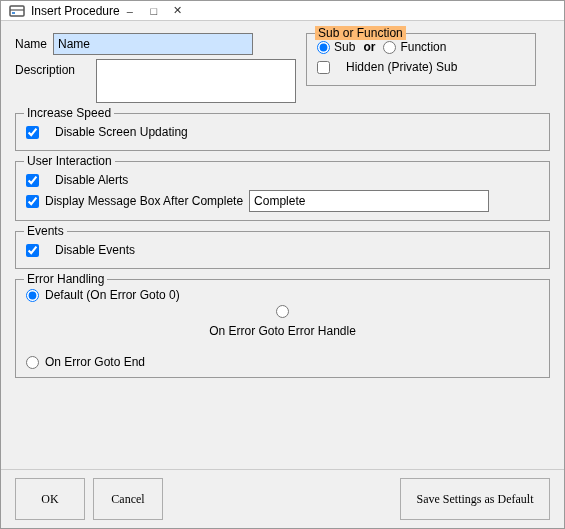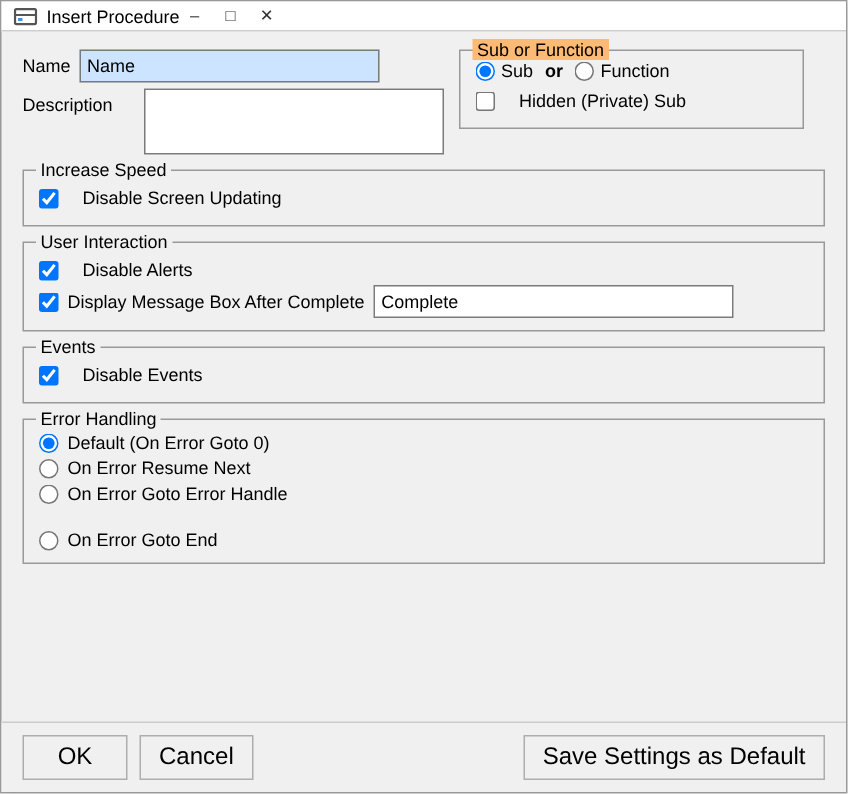--- a/index.html
+++ b/index.html
@@ -194,28 +194,29 @@
       justify-content: space-between;
       background: #f0f0f0;
     }
 
     .footer-left {
       display: flex;
       gap: 8px;
     }
 
     .btn {
-      height: 30px;
+      height: 42px;
       min-width: 70px;
       background: #f0f0f0;
       border: 1px solid #adadad;
       cursor: pointer;
-      font-size: 16px;
+      font-size: 12px;
       padding: 0 12px;
       color: #000;
+      font-family: Liberation Serif, serif;
     }
 
     .btn-wide {
       min-width: 150px;
     }
 
     .desc-row {
       display: flex;
       align-items: flex-start;
       gap: 21px;
@@ -304,25 +305,21 @@
         <span class="label">Disable Events</span>
       </div>
     </div>
 
     <div class="group-box">
       <span class="box-label">Error Handling</span>
       <div class="radio-row">
         <input type="radio" name="error" checked="" style="">
         <span class="label">Default (On Error Goto 0)</span>
       </div>
-      <div class="radio-row" style="margin-top:3px;">
-        <input type="radio" name="error" style="">
-        <span class="label">On Error Resume Next</span>
-      </div>
-      <div class="radio-row" style="margin-top:3px;">
+      <div class="radio-row" style="margin-top:3px;flex-direction:column;">
         <input type="radio" name="error" style="">
         <span class="label">On Error Goto Error Handle</span>
       </div>
       <div class="radio-row" style="margin-top:17px;">
         <input type="radio" name="error" style="">
         <span class="label">On Error Goto End</span>
       </div>
     </div>
 
   </div>

